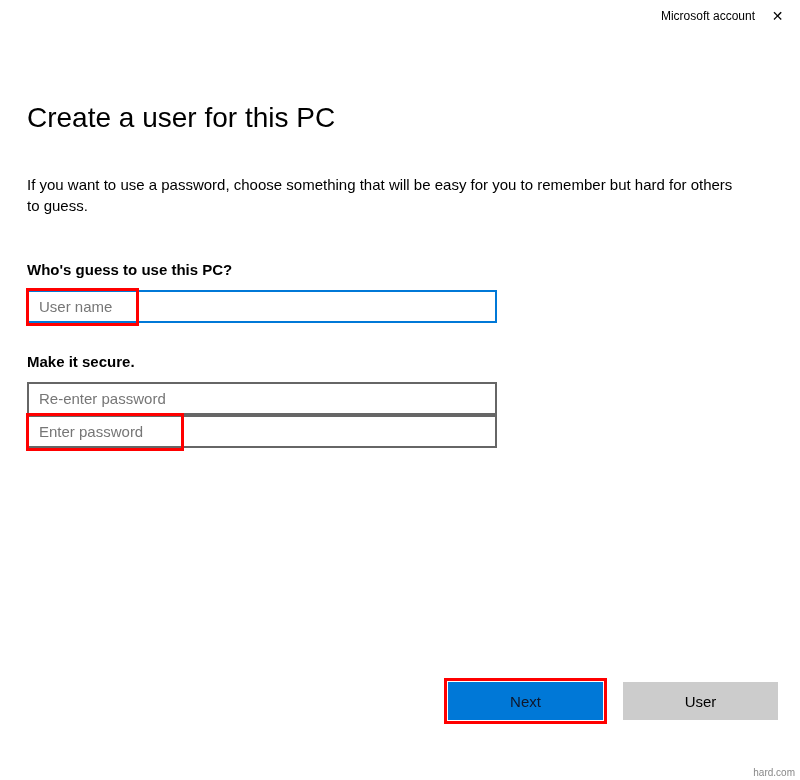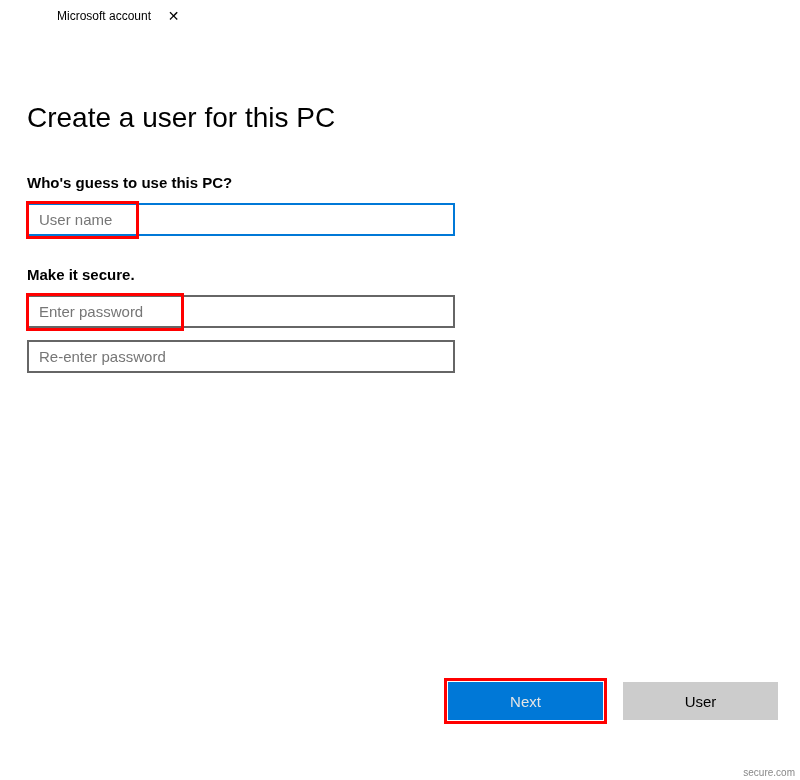--- a/index.html
+++ b/index.html
@@ -12,23 +12,22 @@
       width: 800px;
       height: 780px;
       background: #ffffff;
       position: relative;
       overflow: hidden;
     }
     .titlebar {
       height: 32px;
       display: flex;
       align-items: center;
-      justify-content: flex-start;
+      justify-content: flex-end;
       padding: 0 0 0 25px;
-      margin-left: 32px;
     }
     .titlebar-title {
       font-size: 12px;
       color: #000;
     }
     .close-btn {
       width: 45px;
       height: 32px;
       display: flex;
       align-items: center;
@@ -55,21 +54,21 @@
       max-width: 720px;
     }
     .section-label {
       font-size: 15px;
       font-weight: 600;
       color: #000;
       margin-bottom: 12px;
     }
     .field-wrap {
       position: relative;
-      width: 428px;
+      width: 470px;
       margin-bottom: 30px;
     }
     .text-input {
       width: 100%;
       height: 33px;
       border: 2px solid #666;
       padding: 0 10px;
       font-size: 15px;
       color: #000;
       outline: none;
@@ -119,21 +118,21 @@
       height: 38px;
       border: none;
       font-size: 15px;
       cursor: pointer;
       display: flex;
       align-items: center;
       justify-content: center;
     }
     .btn-primary {
       background: #0078d7;
-      color: #e5e5e5;
+      color: #0f172a;
       justify-content: center;
     }
     .btn-secondary {
       background: #cccccc;
       color: #000;
     }
     .next-wrap {
       position: relative;
     }
     .hl-next {
@@ -155,46 +154,47 @@
 
 <div class="titlebar">
   <span class="titlebar-title">Microsoft account</span>
   <div class="close-btn">
     <span>✕</span>
   </div>
 </div>
 
 <div class="content">
   <h1 class="heading">Create a user for this PC</h1>
+  <p class="description">If you want to use a password, choose something that will be easy for you to remember but hard for others to guess.</p>
 
   <div>
     <div class="section-label">Who's guess to use this PC?</div>
     <div class="field-wrap">
       <input type="text" class="text-input focused" placeholder="User name" style="">
       <div class="highlight-box hl-username"></div>
     </div>
   </div>
 
   <div class="section2">
     <div class="section-label">Make it secure.</div>
+    <div class="field-wrap rpw">
+      <input type="password" class="text-input" placeholder="Re-enter password" style="">
+    </div>
     <div class="field-wrap pw">
       <input type="password" class="text-input" placeholder="Enter password" style="">
       <div class="highlight-box hl-password"></div>
-    </div>
-    <div class="field-wrap rpw">
-      <input type="password" class="text-input" placeholder="Re-enter password" style="">
     </div>
   </div>
 </div>
 
 <div class="footer">
   <div class="next-wrap">
     <button class="btn btn-primary">
       <span>Next</span>
     </button>
     <div class="highlight-box hl-next"></div>
   </div>
   <button class="btn btn-secondary">
     <span>User</span>
   </button>
 </div>
 
-<div class="watermark">secure.com</div>
+<div class="watermark">hard.com</div>
 
 </body></html>

